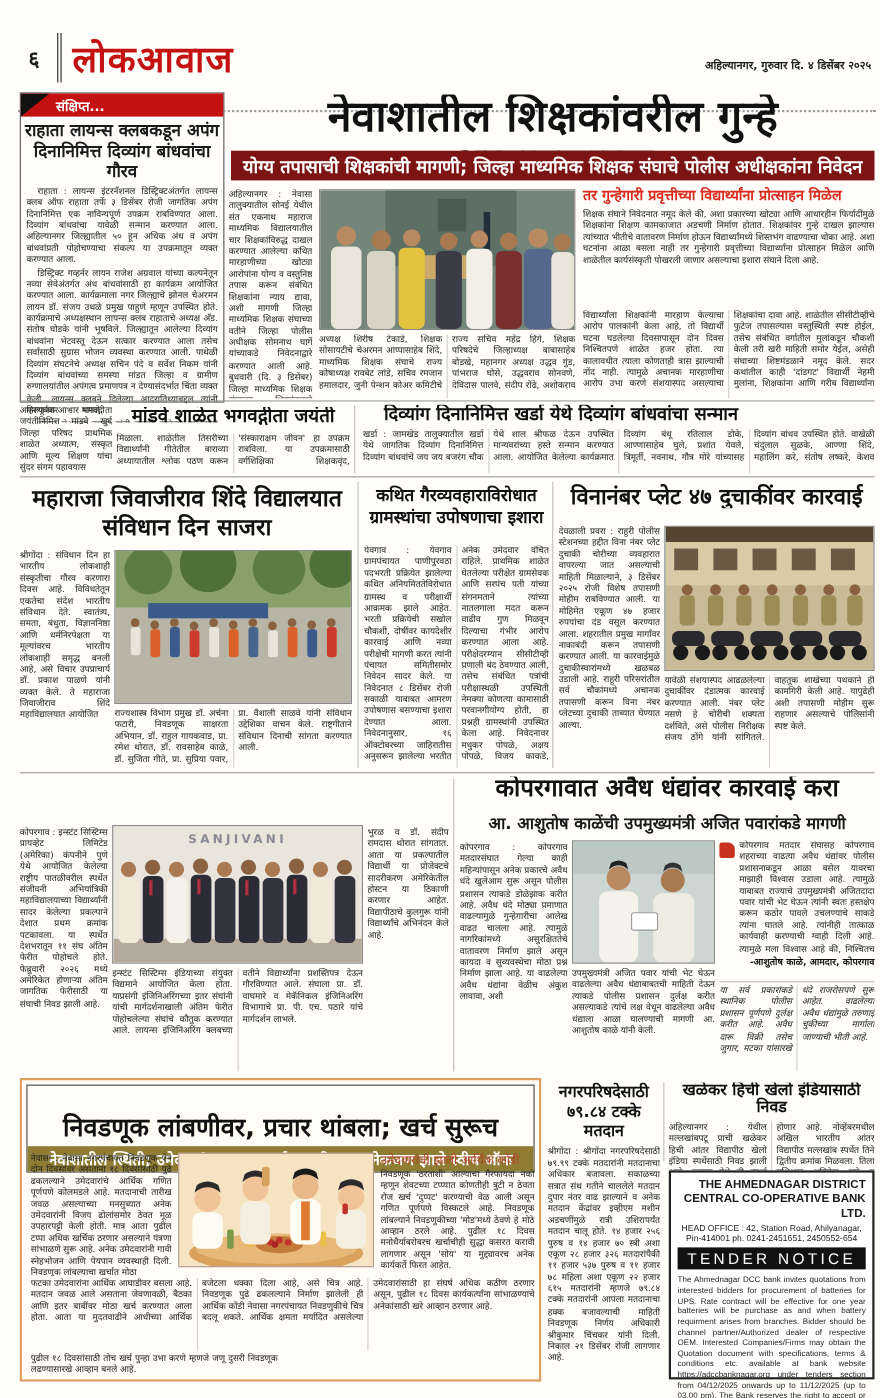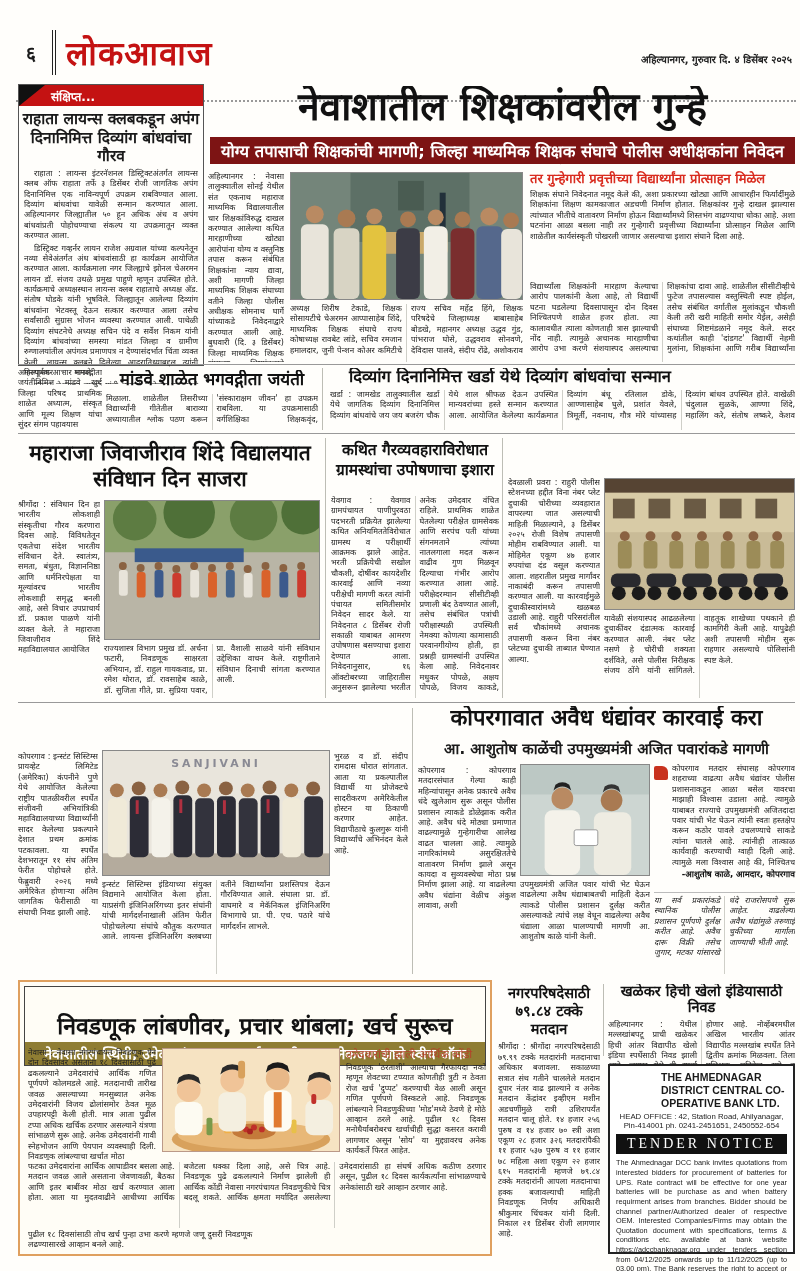--- a/index.html
+++ b/index.html
@@ -49,25 +49,25 @@
 
   .quote-mark { width:14px; height:14px; background:#c8321e; display:inline-block;
     border-radius:2px 6px 2px 2px; }
   .quote-attr { font-size:8.5px; font-weight:bold; text-align:right; color:#111; }
 
   .boxed-head { border:1px solid #444; }
   .election-box { border:2px solid #dfa05f; background:#fffdf6; }
   .red-minihead { color:#b5412a; font-weight:normal; font-size:11px; margin-bottom:2px; }
 
   .bank-box { border:2px solid #222; background:#fff; padding:5px 6px; }
-  .bank-title { font-size:10.5px; font-weight:bold; text-align:left; line-height:1.25;
-    font-family:"Liberation Sans", sans-serif;margin-left:45px; }
+  .bank-title { font-size:10.5px; font-weight:bold; text-align:right; line-height:1.25;
+    font-family:"Liberation Sans", sans-serif; }
   .bank-addr { font-size:7.8px; text-align:center; margin-top:2px; font-family:"Liberation Sans", sans-serif; }
   .tender-bar { background:#111; color:#fff; text-align:center; font-size:14px;
-    font-family:Liberation Serif, serif; letter-spacing:3px; padding:2px 4px; margin:4px 0; }
+    font-family:Liberation Sans, sans-serif; letter-spacing:3px; padding:2px 4px; margin:4px 0; }
   .bank-body { font-size:7.3px; line-height:1.32; text-align:justify;
     font-family:"Liberation Sans", sans-serif; }
 </style>
 </head>
 <body>
 
 <div id="page">
 
   <div class="abs" style="left:26px; top:40px;">
     <span class="pagenum">६</span>
@@ -178,20 +178,21 @@
       </g>
     </svg>
   </div>
   <div class="abs body-txt cols2" style="left:104px; top:644px; width:216px; height:54px;">राज्यशास्त्र विभाग प्रमुख डॉ. अर्चना फटारी, निवडणूक साक्षरता अभियान, डॉ. राहुल गायकवाड, प्रा. रमेश थोरात, डॉ. रावसाहेब काळे, डॉ. सुजिता गीते, प्रा. सुप्रिया पवार, प्रा. वैशाली साळवे यांनी संविधान उद्देशिका वाचन केले. राष्ट्रगीताने संविधान दिनाची सांगता करण्यात आली.</div>
 
   <div class="abs vrule" style="left:325px; top:438px; height:260px;"></div>
   <div class="abs headline" style="left:331px; top:440px; width:168px; font-size:15.5px; line-height:1.3;">कथित गैरव्यवहाराविरोधात ग्रामस्थांचा उपोषणाचा इशारा</div>
   <div class="abs body-txt cols2" style="left:331px; top:496px; width:168px; height:202px;">येवगाव : येवगाव ग्रामपंचायत पाणीपुरवठा पदभरती प्रक्रियेत झालेल्या कथित अनियमिततेविरोधात ग्रामस्थ व परीक्षार्थी आक्रमक झाले आहेत. भरती प्रक्रियेची सखोल चौकशी, दोषींवर कायदेशीर कारवाई आणि नव्या परीक्षेची मागणी करत त्यांनी पंचायत समितीसमोर निवेदन सादर केले. या निवेदनात ८ डिसेंबर रोजी सकाळी याबाबत आमरण उपोषणास बसण्याचा इशारा देण्यात आला. निवेदनानुसार, १६ ऑक्टोबरच्या जाहिरातीस अनुसरून झालेल्या भरतीत अनेक उमेदवार वंचित राहिले. प्राथमिक शाळेत घेतलेल्या परीक्षेत ग्रामसेवक आणि सरपंच पती यांच्या संगनमताने त्यांच्या नातलगाला मदत करून वाढीव गुण मिळवून दिल्याचा गंभीर आरोप करण्यात आला आहे. परीक्षेदरम्यान सीसीटीव्ही प्रणाली बंद ठेवण्यात आली, तसेच संबंधित पत्रांची परीक्षास्थळी उपस्थिती नेमक्या कोणत्या कामासाठी परवानगीयोग्य होती, हा प्रश्नही ग्रामस्थांनी उपस्थित केला आहे. निवेदनावर मधुकर पोपळे, अक्षय पोपळे, विजय काकडे, योगेश गाथडे, हरिभाऊ केरुभट, संदीप काकडे, संदीप पोपळे, सचिन पोपळे, संग्राम पोपळे, कल्याण सुळे, अक्षय जाधव यांसह ग्रामस्थांच्या सह्या आहेत.</div>
 
   <div class="abs vrule" style="left:502px; top:438px; height:260px;"></div>
+  <div class="abs headline" style="left:508px; top:440px; width:287px; font-size:20px;">विनानंबर प्लेट ४७ दुचाकींवर कारवाई</div>
   <div class="abs body-txt" style="left:508px; top:478px; width:92px; height:220px;">देवळाली प्रवरा : राहुरी पोलीस स्टेशनच्या हद्दीत विना नंबर प्लेट दुचाकी चोरीच्या व्यवहारात वापरल्या जात असल्याची माहिती मिळाल्याने, ३ डिसेंबर २०२५ रोजी विशेष तपासणी मोहीम राबविण्यात आली. या मोहिमेत एकूण ४७ हजार रुपयांचा दंड वसूल करण्यात आला. शहरातील प्रमुख मार्गांवर नाकाबंदी करून तपासणी करण्यात आली. या कारवाईमुळे दुचाकीस्वारांमध्ये खळबळ उडाली आहे. राहुरी परिसरांतील सर्व चौकांमध्ये अचानक तपासणी करून विना नंबर प्लेटच्या दुचाकी ताब्यात घेण्यात आल्या.</div>
   <div class="abs photo" style="left:604px; top:478px; width:191px; height:132px;">
     <svg viewBox="0 0 191 132" preserveAspectRatio="none">
       <rect width="191" height="132" fill="#c9bb97"></rect>
       <rect y="0" width="191" height="14" fill="#564433"></rect>
       <rect y="14" width="191" height="40" fill="#d8cba6"></rect>
       <rect x="8" y="20" width="22" height="20" fill="#6a5a44"></rect>
         <rect x="44" y="20" width="22" height="20" fill="#6a5a44"></rect>
       <rect x="80" y="20" width="22" height="20" fill="#6a5a44"></rect>
         <rect x="116" y="20" width="22" height="20" fill="#6a5a44"></rect>

